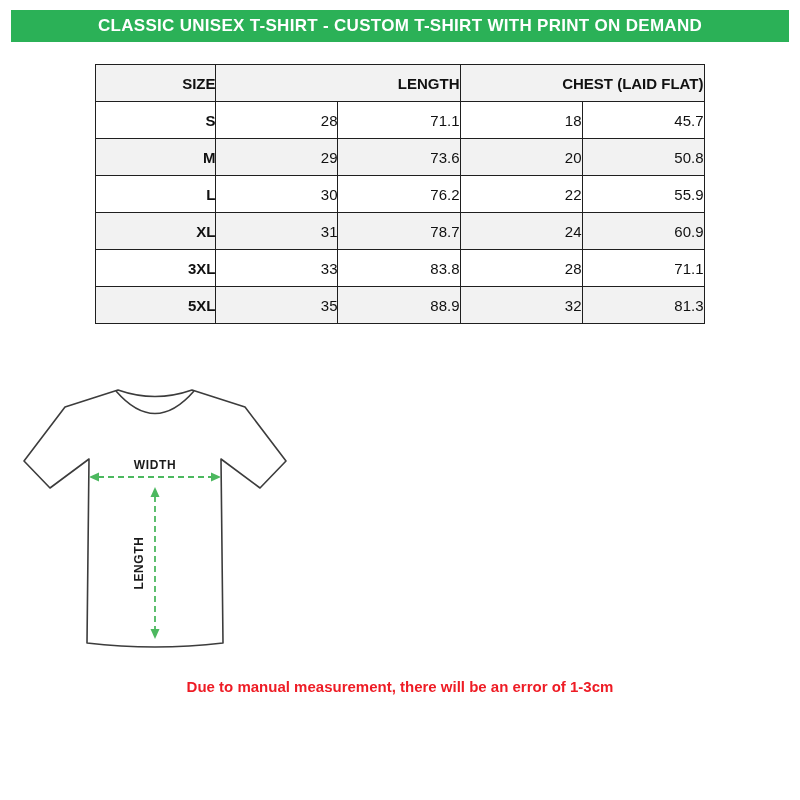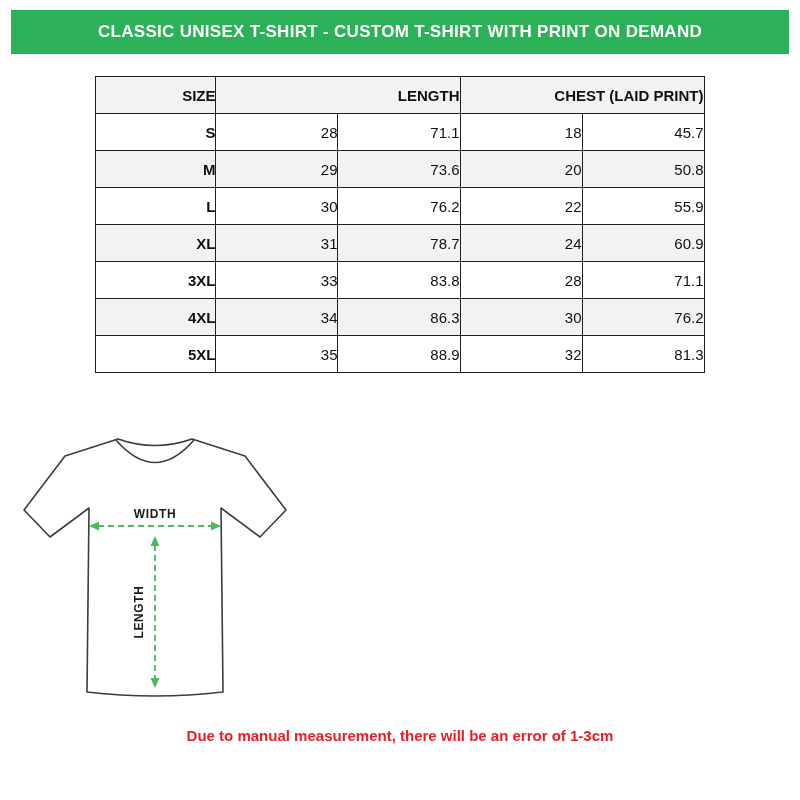--- a/index.html
+++ b/index.html
@@ -7,21 +7,21 @@
     width: 800px;
     height: 800px;
     background: #ffffff;
     font-family: "Liberation Sans", sans-serif;
     overflow: hidden;
   }
 
   
   .banner {
     margin: 10px 11px 0 11px;
-    height: 44px;
+    height: 32px;
     background: var(--banner-green, #2BB157);
     display: flex;
     align-items: center;
     justify-content: center;
   }
   .banner-title {
     color: #ffffff;
     font-size: 17px;
     font-weight: 700;
     letter-spacing: 0.3px;
@@ -111,21 +111,21 @@
     <col style="width:120px">
       <col style="width:122px">
       <col style="width:122px">
       <col style="width:122px">
       <col style="width:122px">
   </colgroup>
   <thead>
     <tr>
       <th>SIZE</th>
       <th colspan="2">LENGTH</th>
-      <th colspan="2">CHEST (LAID PRINT)</th>
+      <th colspan="2">CHEST (LAID FLAT)</th>
     </tr>
   </thead>
   <tbody>
     <tr>
       <td class="size">S</td>
       <td>28</td>
       <td>71.1</td>
       <td>18</td>
       <td>45.7</td>
     </tr>
@@ -151,27 +151,20 @@
       <td>60.9</td>
     </tr>
     <tr>
       <td class="size">3XL</td>
       <td>33</td>
       <td>83.8</td>
       <td>28</td>
       <td>71.1</td>
     </tr>
     <tr>
-      <td class="size">4XL</td>
-      <td>34</td>
-      <td>86.3</td>
-      <td>30</td>
-      <td>76.2</td>
-    </tr>
-    <tr>
       <td class="size">5XL</td>
       <td>35</td>
       <td>88.9</td>
       <td>32</td>
       <td>81.3</td>
     </tr>
   </tbody>
 </table>
 
 <div class="diagram-wrap">

